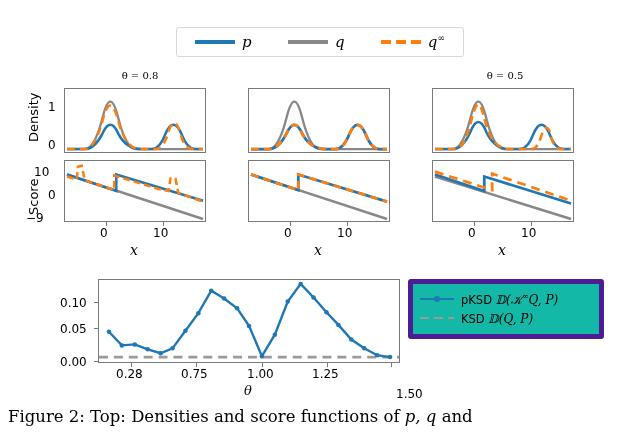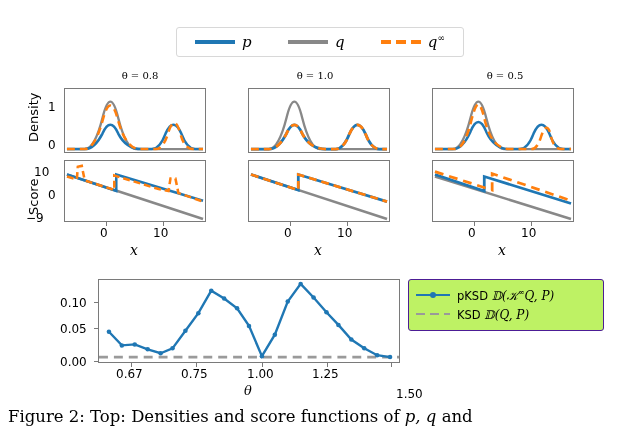--- a/index.html
+++ b/index.html
@@ -91,23 +91,23 @@
     position: absolute;
     background: #7a7a7a;
   }
 
   
   .bottom-legend {
     position: absolute;
     left: 408px; top: 279px;
     width: 196px;
     padding: 6px 7px;
-    border: 1px solid #4c1d95;
+    border: 5px solid #4c1d95;
     border-radius: 3px;
-    background: #bef264;
+    background: #14b8a6;
     box-sizing: border-box;
   }
   .bl-row { display: flex; align-items: center; gap: 7px; height: 19px; }
   .bl-swatch { position: relative; width: 34px; height: 10px; flex: none; }
   .bl-swatch .ln {
     position: absolute; left: 0; top: 3px; width: 34px; height: 2.6px;
   }
   .bl-swatch .ln.blue { background: #1f77b4; }
   .bl-swatch .ln.graydash {
     background: repeating-linear-gradient(to right,
@@ -157,21 +157,20 @@
       <span class="leg-swatch solid-gray"></span>
       <span class="leg-label"><span>q</span></span>
     </div>
     <div class="leg-entry">
       <span class="leg-swatch dash-orange"></span>
       <span class="leg-label"><span>q</span><sup>∞</sup></span>
     </div>
   </div>
 
   <div class="col-title" style="left:75px; top:70px; width:130px;">θ = 0.8</div>
-  <div class="col-title" style="left:250px; top:70px; width:130px;">θ = 1.0</div>
   <div class="col-title" style="left:440px; top:70px; width:130px;">θ = 0.5</div>
 
   <div class="rot-label" style="left:26px; top:142px;">Density</div>
   <div class="rot-label" style="left:26px; top:215px;">Score</div>
 
   <div class="axis-text" style="left:48px; top:100px;">1</div>
   <div class="axis-text" style="left:48px; top:138px;">0</div>
 
   <div class="axis-text" style="left:34px; top:165px;">10</div>
   <div class="axis-text" style="left:48px; top:188px;">0</div>
@@ -323,21 +322,21 @@
   <div class="tick-mark" style="left:94px; top:302px; width:4px; height:1.4px;"></div>
   <div class="tick-mark" style="left:94px; top:328px; width:4px; height:1.4px;"></div>
   <div class="tick-mark" style="left:94px; top:361px; width:4px; height:1.4px;"></div>
 
   <div class="tick-mark" style="left:131px; top:363px; width:1.4px; height:4px;"></div>
   <div class="tick-mark" style="left:196px; top:363px; width:1.4px; height:4px;"></div>
   <div class="tick-mark" style="left:262px; top:363px; width:1.4px; height:4px;"></div>
   <div class="tick-mark" style="left:327px; top:363px; width:1.4px; height:4px;"></div>
   <div class="tick-mark" style="left:391px; top:363px; width:1.4px; height:4px;"></div>
 
-  <div class="axis-text" style="left:116px; top:367px;">0.67</div>
+  <div class="axis-text" style="left:116px; top:367px;">0.28</div>
   <div class="axis-text" style="left:181px; top:367px;">0.75</div>
   <div class="axis-text" style="left:247px; top:367px;">1.00</div>
   <div class="axis-text" style="left:312px; top:367px;">1.25</div>
   <div class="axis-text" style="left:396px; top:367px;margin-top:20px;">1.50</div>
 
   <div class="axis-text serif" style="left:244px; top:383px; font-size:13px;">θ</div>
 
   <div class="bottom-legend">
     <div class="bl-row">
       <span class="bl-swatch">

